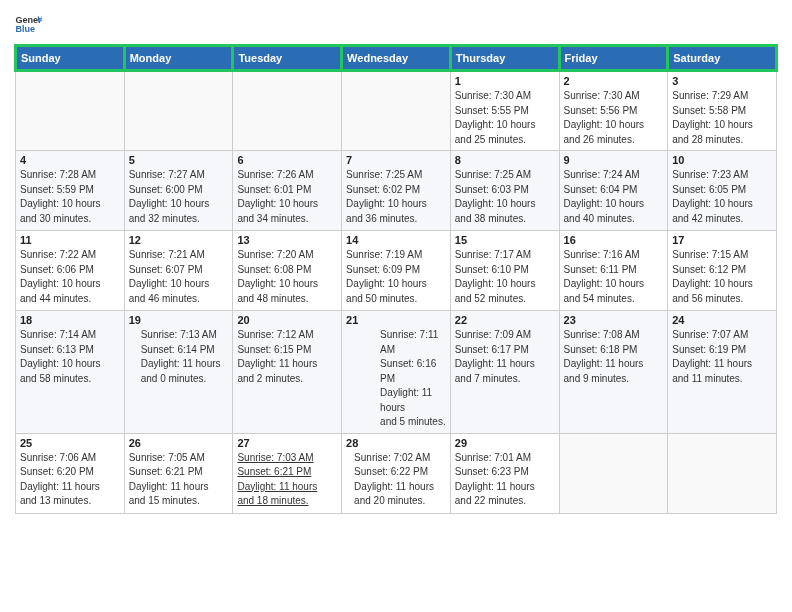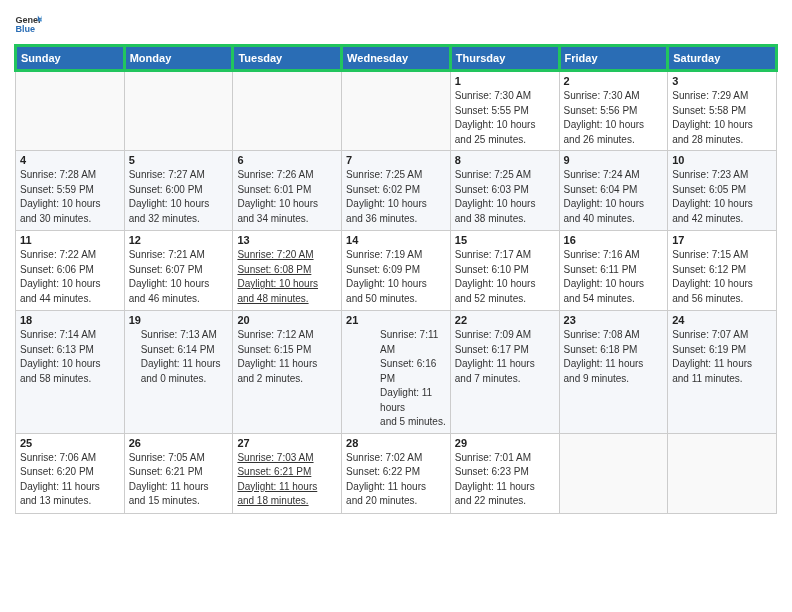--- a/index.html
+++ b/index.html
@@ -205,21 +205,21 @@
           </td>
           <td>
             <div class="day-num">12</div>
             <div class="day-info" style="white-space: pre-line;">Sunrise: 7:21 AM
 Sunset: 6:07 PM
 Daylight: 10 hours
 and 46 minutes.</div>
           </td>
           <td>
             <div class="day-num">13</div>
-            <div class="day-info" style="white-space: pre-line; text-decoration: underline;">Sunrise: 7:20 AM
+            <div class="day-info" style="white-space: pre-line;">Sunrise: 7:20 AM
 Sunset: 6:08 PM
 Daylight: 10 hours
 and 48 minutes.</div>
           </td>
           <td>
             <div class="day-num">14</div>
             <div class="day-info" style="white-space: pre-line;">Sunrise: 7:19 AM
 Sunset: 6:09 PM
 Daylight: 10 hours
 and 50 minutes.</div>
@@ -314,21 +314,21 @@
           </td>
           <td>
             <div class="day-num">27</div>
             <div class="day-info" style="white-space: pre-line; text-decoration: underline;">Sunrise: 7:03 AM
 Sunset: 6:21 PM
 Daylight: 11 hours
 and 18 minutes.</div>
           </td>
           <td>
             <div class="day-num">28</div>
-            <div class="day-info" style="white-space: pre-line;">Sunrise: 7:02 AM
+            <div class="day-info" style="white-space: pre-line; margin-left: 8px;">Sunrise: 7:02 AM
 Sunset: 6:22 PM
 Daylight: 11 hours
 and 20 minutes.</div>
           </td>
           <td>
             <div class="day-num">29</div>
             <div class="day-info" style="white-space: pre-line;">Sunrise: 7:01 AM
 Sunset: 6:23 PM
 Daylight: 11 hours
 and 22 minutes.</div>

